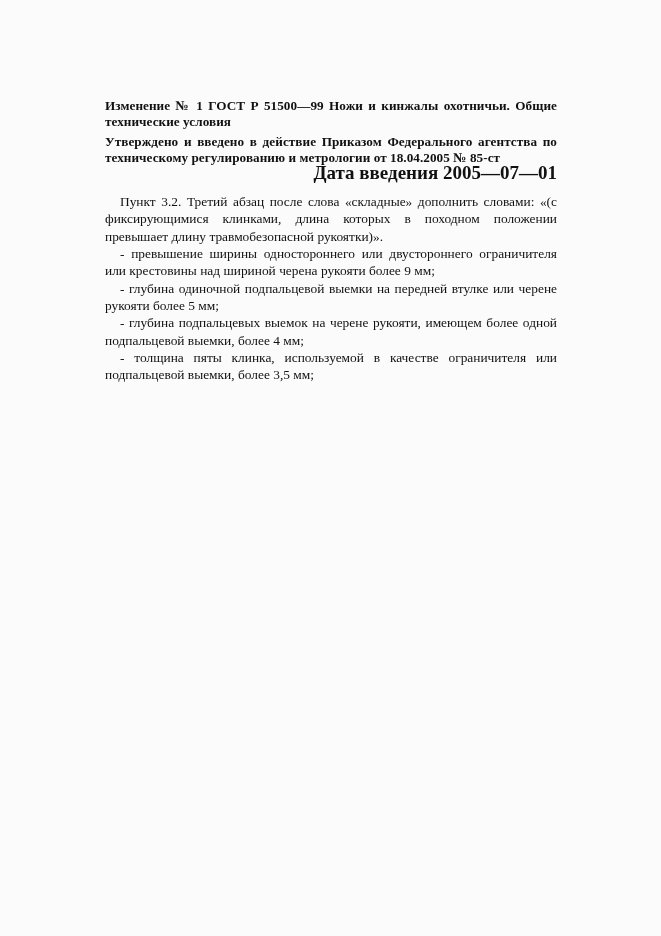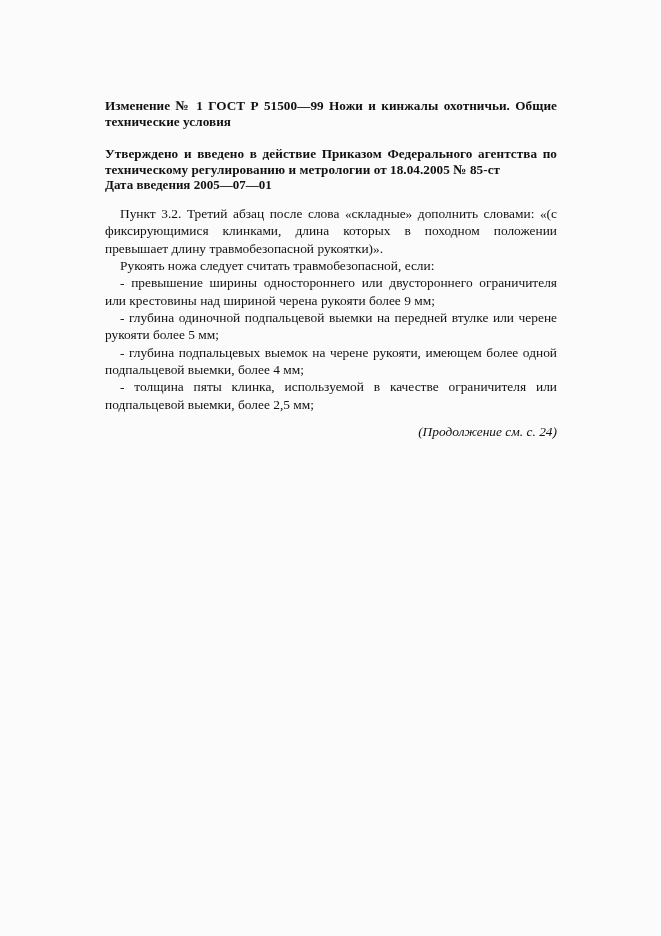--- a/index.html
+++ b/index.html
@@ -22,27 +22,27 @@
       width: 452px;
     }
     .title, .approved {
       font-weight: bold;
       font-size: 13.2px;
       line-height: 15.5px;
       text-align: justify;
       margin: 0;
       letter-spacing: 0.05px;
     }
-    .title { margin-bottom: 17px; }
+    .title { margin-bottom: 5px; }
     .approved { }
     .date {
       font-weight: bold;
-      font-size: 13px;
+      font-size: 19px;
       line-height: 16px;
-      text-align: left;
+      text-align: right;
       margin: 0 0 12px 0;
     }
     .body-text {
       font-size: 13.4px;
       line-height: 17.35px;
     }
     .para {
       margin: 0;
       text-indent: 15px;
       text-align: justify;
@@ -58,21 +58,19 @@
 </head>
 <body>
 
 <div class="page">
   <p class="title">Изменение № 1 ГОСТ Р 51500—99 Ножи и кинжалы охотничьи. Общие технические условия</p>
   <p class="approved">Утверждено и введено в действие Приказом Федерального агентства по техническому регулированию и метрологии от 18.04.2005 № 85-ст</p>
   <p class="date">Дата введения 2005—07—01</p>
 
   <div class="body-text">
     <p class="para">Пункт 3.2. Третий абзац после слова «складные» дополнить словами: «(с фиксирующимися клинками, длина которых в походном положении превышает длину травмобезопасной рукоятки)».</p>
-    <p class="para">Рукоять ножа следует считать травмобезопасной, если:</p>
     <p class="para">- превышение ширины одностороннего или двустороннего ограничителя или крестовины над шириной черена рукояти более 9 мм;</p>
     <p class="para">- глубина одиночной подпальцевой выемки на передней втулке или черене рукояти более 5 мм;</p>
     <p class="para">- глубина подпальцевых выемок на черене рукояти, имеющем более одной подпальцевой выемки, более 4 мм;</p>
-    <p class="para">- толщина пяты клинка, используемой в качестве ограничителя или подпальцевой выемки, более 2,5 мм;</p>
+    <p class="para">- толщина пяты клинка, используемой в качестве ограничителя или подпальцевой выемки, более 3,5 мм;</p>
   </div>
 
-  <div class="cont">(Продолжение см. с. 24)</div>
 </div>
 
 </body></html>

